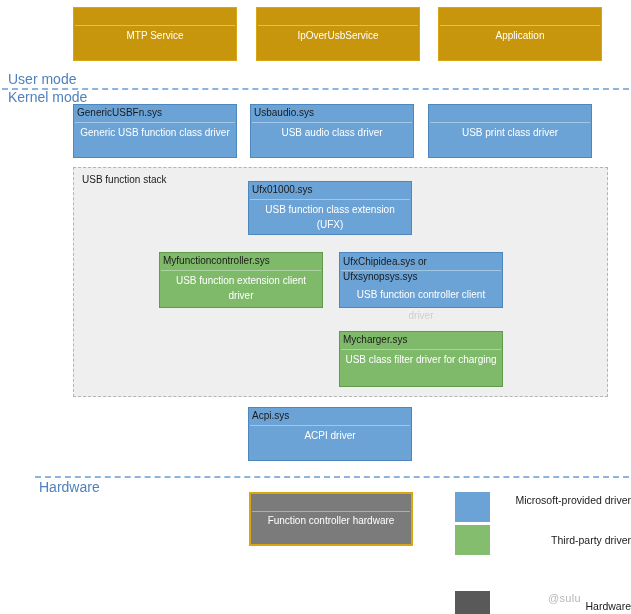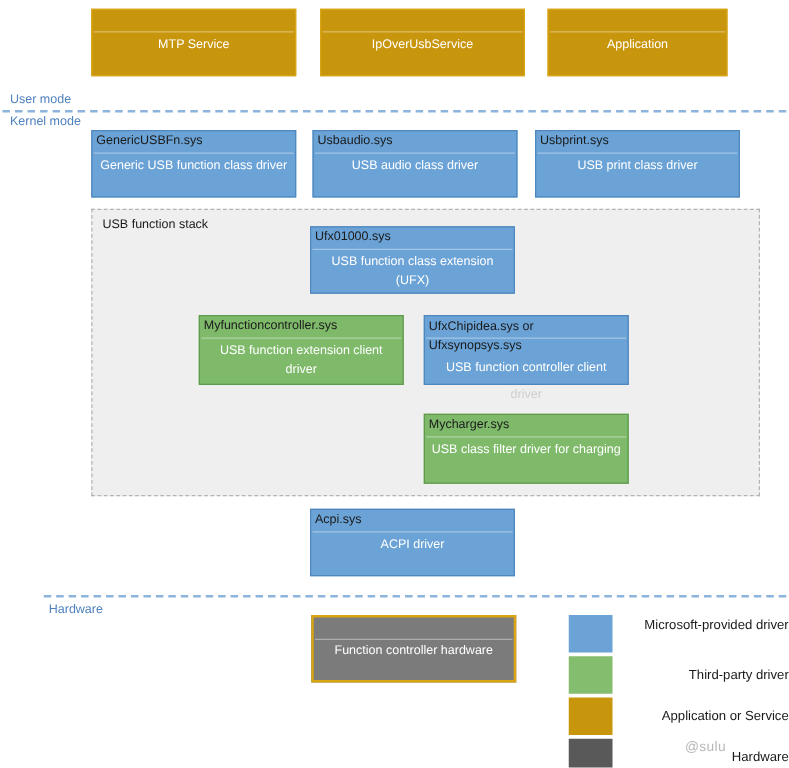--- a/index.html
+++ b/index.html
@@ -100,21 +100,21 @@
   }
 
   
   .divider {
     position: absolute;
     height: 0;
     border-top: 2px dashed #8cb4dc;
   }
   .mode-label {
     position: absolute;
-    font-size: 10px;
+    font-size: 14px;
     line-height: 13px;
     color: #4f81bd;
     white-space: nowrap;
   }
 
   
   #legend { position: absolute; }
   .legend-row { position: absolute; }
   .legend-swatch {
     position: absolute;
@@ -166,21 +166,21 @@
     <div class="title"></div>
     <div class="desc" style="top:21px;">MTP Service</div>
   </div>
 
   <div class="node" style="left:256px; top:7px; width:164px; height:54px;">
     <div class="box gold"></div>
     <div class="title"></div>
     <div class="desc" style="top:21px;">IpOverUsbService</div>
   </div>
 
-  <div class="node" style="left:438px; top:7px; width:144px; height:54px;">
+  <div class="node" style="left:438px; top:7px; width:164px; height:54px;">
     <div class="box gold"></div>
     <div class="title"></div>
     <div class="desc" style="top:21px;">Application</div>
   </div>
 
   <div class="mode-label" style="left:8px; top:73px;">User mode</div>
   <div class="divider" style="left:2px; top:88px; width:627px;"></div>
   <div class="mode-label" style="left:8px; top:91px;">Kernel mode</div>
 
   <div class="node" style="left:73px; top:104px; width:164px; height:54px;">
@@ -190,21 +190,20 @@
   </div>
 
   <div class="node" style="left:250px; top:104px; width:164px; height:54px;">
     <div class="box blue"></div>
     <div class="title">Usbaudio.sys</div>
     <div class="desc" style="top:21px;">USB audio class driver</div>
   </div>
 
   <div class="node" style="left:428px; top:104px; width:164px; height:54px;">
     <div class="box blue"></div>
-    <div class="title">Usbprint.sys</div>
     <div class="desc" style="top:21px;">USB print class driver</div>
   </div>
 
   <div id="usb-stack-container" style="left:73px; top:167px; width:535px; height:230px;">
     <div id="usb-stack-label">USB function stack</div>
   </div>
 
   <div class="node" style="left:248px; top:181px; width:164px; height:54px;">
     <div class="box blue"></div>
     <div class="title">Ufx01000.sys</div>
@@ -250,24 +249,20 @@
     <div class="legend-row" style="left:0px; top:0px; width:176px; height:30px;">
       <div class="legend-swatch sw-blue"></div>
       <div class="legend-label" style="left:41px; top:1px; width:135px;">Microsoft-provided driver</div>
     </div>
 
     <div class="legend-row" style="left:0px; top:33px; width:176px; height:30px;">
       <div class="legend-swatch sw-green"></div>
       <div class="legend-label" style="left:41px; top:8px; width:135px;">Third-party driver</div>
     </div>
 
-    <div class="legend-row" style="left:0px; top:66px; width:176px; height:30px;">
-      <div class="legend-swatch sw-gold"></div>
-      <div class="legend-label" style="left:41px; top:8px; width:135px;">Application or Service</div>
-    </div>
 
     <div class="legend-row" style="left:0px; top:99px; width:176px; height:30px;">
       <div class="legend-swatch sw-gray"></div>
       <div class="legend-label" style="left:41px; top:8px; width:135px;">Hardware</div>
     </div>
   </div>
 
   <div id="watermark" style="left:548px; top:592px;">@sulu</div>
 
 </div>

